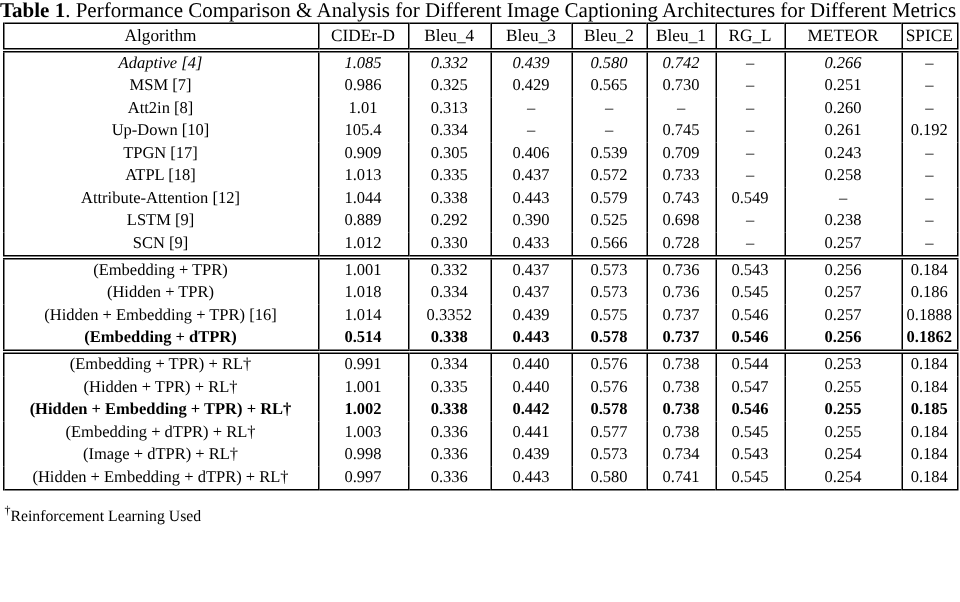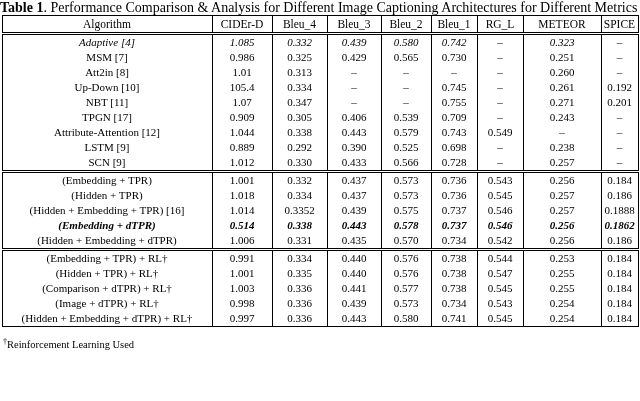--- a/index.html
+++ b/index.html
@@ -55,21 +55,21 @@
     font-size: 11.5px;
     border-bottom: 3px double #000;
   }
   table.metrics tbody tr:first-child td {
     border-top: 3px double #000;
   }
   table.metrics tbody:first-of-type tr:first-child td {
     border-top: none; 
     font-style: italic;
   }
-  table.metrics tr.bold td { font-weight: bold; font-style: italic; }
+  table.metrics tr.bold td { font-weight: bold; }
   .footnote {
     font-size: 10.5px;
     line-height: 12px;
     margin: 1px 12px 0 3px;
   }
   .footnote sup {
     font-size: 8px;
     vertical-align: super;
     line-height: 0;
   }
@@ -110,21 +110,21 @@
     </thead>
     <tbody>
         <tr>
           <td>Adaptive [4]</td>
           <td>1.085</td>
           <td>0.332</td>
           <td>0.439</td>
           <td>0.580</td>
           <td>0.742</td>
           <td>–</td>
-          <td>0.323</td>
+          <td>0.266</td>
           <td>–</td>
         </tr>
         <tr>
           <td>MSM [7]</td>
           <td>0.986</td>
           <td>0.325</td>
           <td>0.429</td>
           <td>0.565</td>
           <td>0.730</td>
           <td>–</td>
@@ -147,39 +147,39 @@
           <td>105.4</td>
           <td>0.334</td>
           <td>–</td>
           <td>–</td>
           <td>0.745</td>
           <td>–</td>
           <td>0.261</td>
           <td>0.192</td>
         </tr>
         <tr>
-          <td>NBT [11]</td>
-          <td>1.07</td>
-          <td>0.347</td>
-          <td>–</td>
-          <td>–</td>
-          <td>0.755</td>
-          <td>–</td>
-          <td>0.271</td>
-          <td>0.201</td>
-        </tr>
-        <tr>
           <td>TPGN [17]</td>
           <td>0.909</td>
           <td>0.305</td>
           <td>0.406</td>
           <td>0.539</td>
           <td>0.709</td>
           <td>–</td>
           <td>0.243</td>
+          <td>–</td>
+        </tr>
+        <tr>
+          <td>ATPL [18]</td>
+          <td>1.013</td>
+          <td>0.335</td>
+          <td>0.437</td>
+          <td>0.572</td>
+          <td>0.733</td>
+          <td>–</td>
+          <td>0.258</td>
           <td>–</td>
         </tr>
         <tr>
           <td>Attribute-Attention [12]</td>
           <td>1.044</td>
           <td>0.338</td>
           <td>0.443</td>
           <td>0.579</td>
           <td>0.743</td>
           <td>0.549</td>
@@ -247,31 +247,20 @@
           <td>(Embedding + dTPR)</td>
           <td>0.514</td>
           <td>0.338</td>
           <td>0.443</td>
           <td>0.578</td>
           <td>0.737</td>
           <td>0.546</td>
           <td>0.256</td>
           <td>0.1862</td>
         </tr>
-        <tr>
-          <td>(Hidden + Embedding + dTPR)</td>
-          <td>1.006</td>
-          <td>0.331</td>
-          <td>0.435</td>
-          <td>0.570</td>
-          <td>0.734</td>
-          <td>0.542</td>
-          <td>0.256</td>
-          <td>0.186</td>
-        </tr>
       </tbody>
     <tbody>
         <tr>
           <td>(Embedding + TPR) + RL†</td>
           <td>0.991</td>
           <td>0.334</td>
           <td>0.440</td>
           <td>0.576</td>
           <td>0.738</td>
           <td>0.544</td>
@@ -282,22 +271,33 @@
           <td>(Hidden + TPR) + RL†</td>
           <td>1.001</td>
           <td>0.335</td>
           <td>0.440</td>
           <td>0.576</td>
           <td>0.738</td>
           <td>0.547</td>
           <td>0.255</td>
           <td>0.184</td>
         </tr>
-        <tr>
-          <td>(Comparison + dTPR) + RL†</td>
+        <tr class="bold">
+          <td>(Hidden + Embedding + TPR) + RL†</td>
+          <td>1.002</td>
+          <td>0.338</td>
+          <td>0.442</td>
+          <td>0.578</td>
+          <td>0.738</td>
+          <td>0.546</td>
+          <td>0.255</td>
+          <td>0.185</td>
+        </tr>
+        <tr>
+          <td>(Embedding + dTPR) + RL†</td>
           <td>1.003</td>
           <td>0.336</td>
           <td>0.441</td>
           <td>0.577</td>
           <td>0.738</td>
           <td>0.545</td>
           <td>0.255</td>
           <td>0.184</td>
         </tr>
         <tr>

